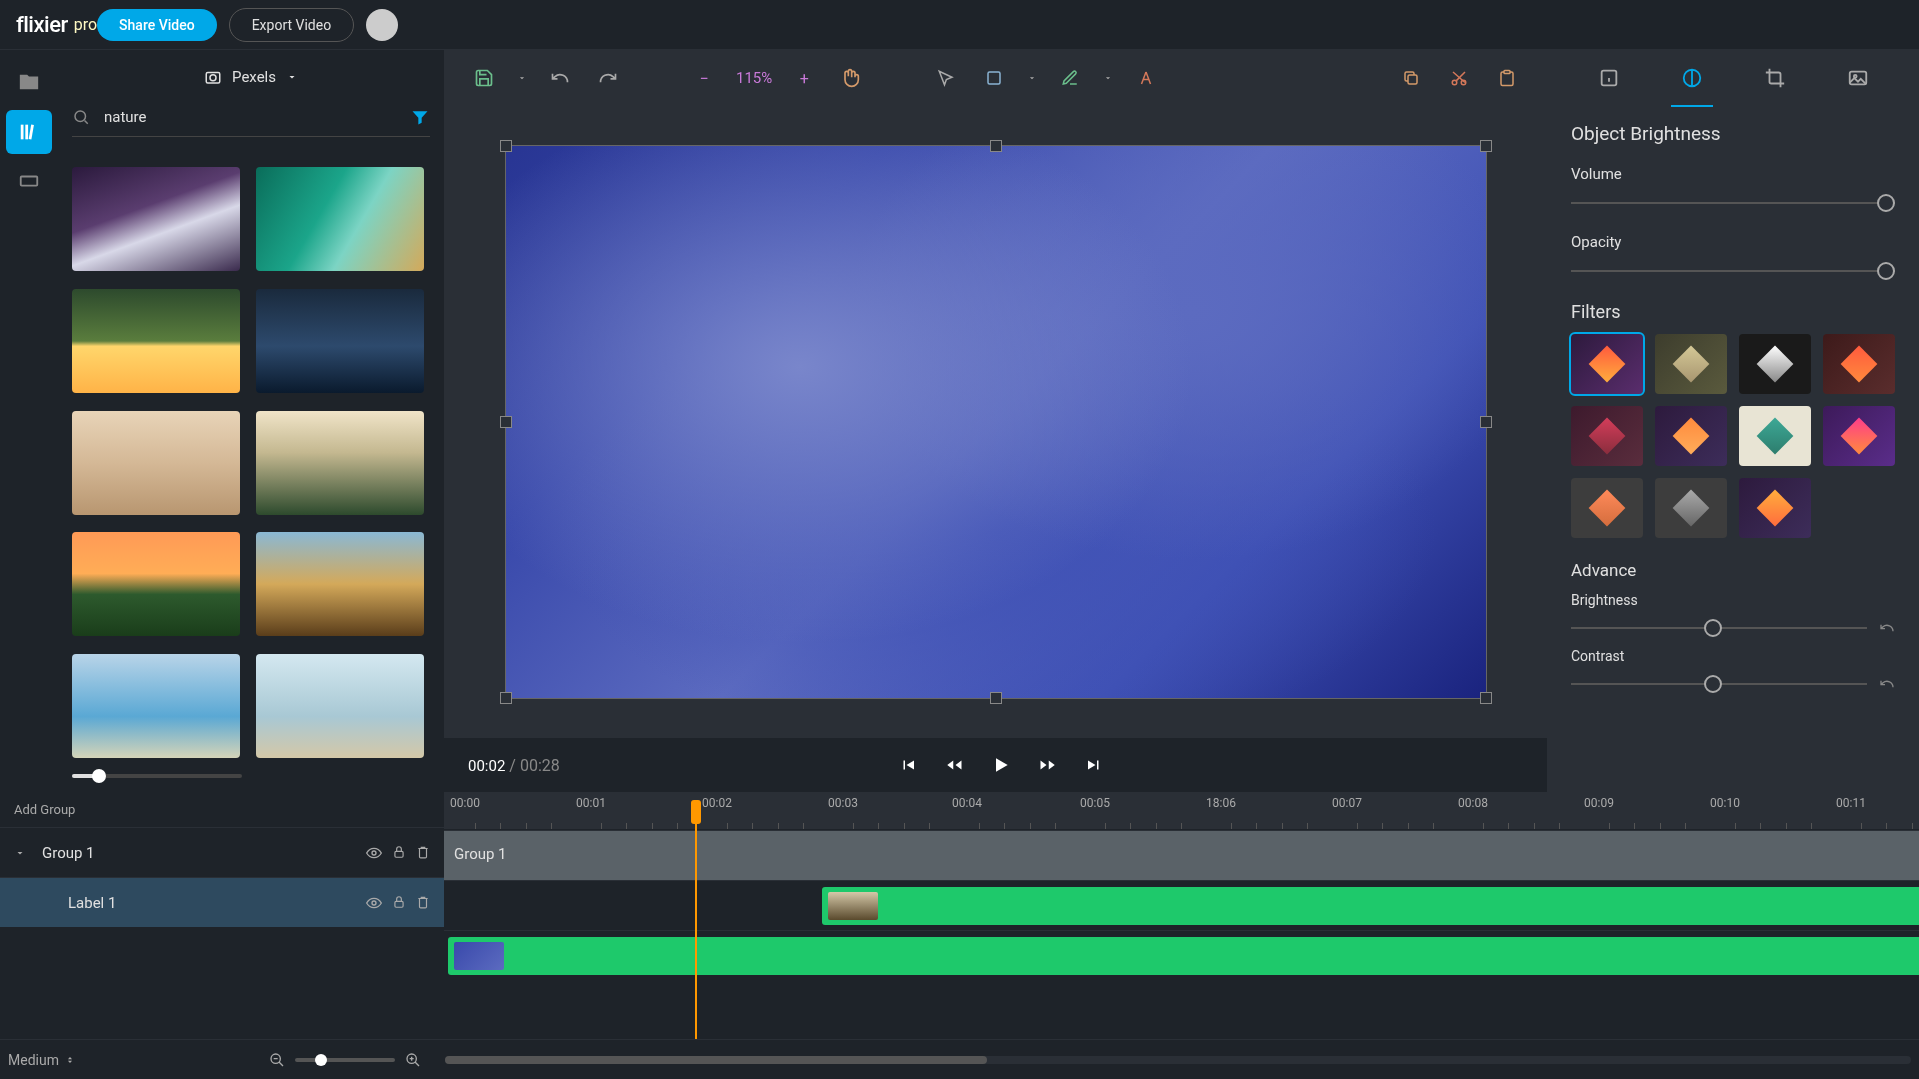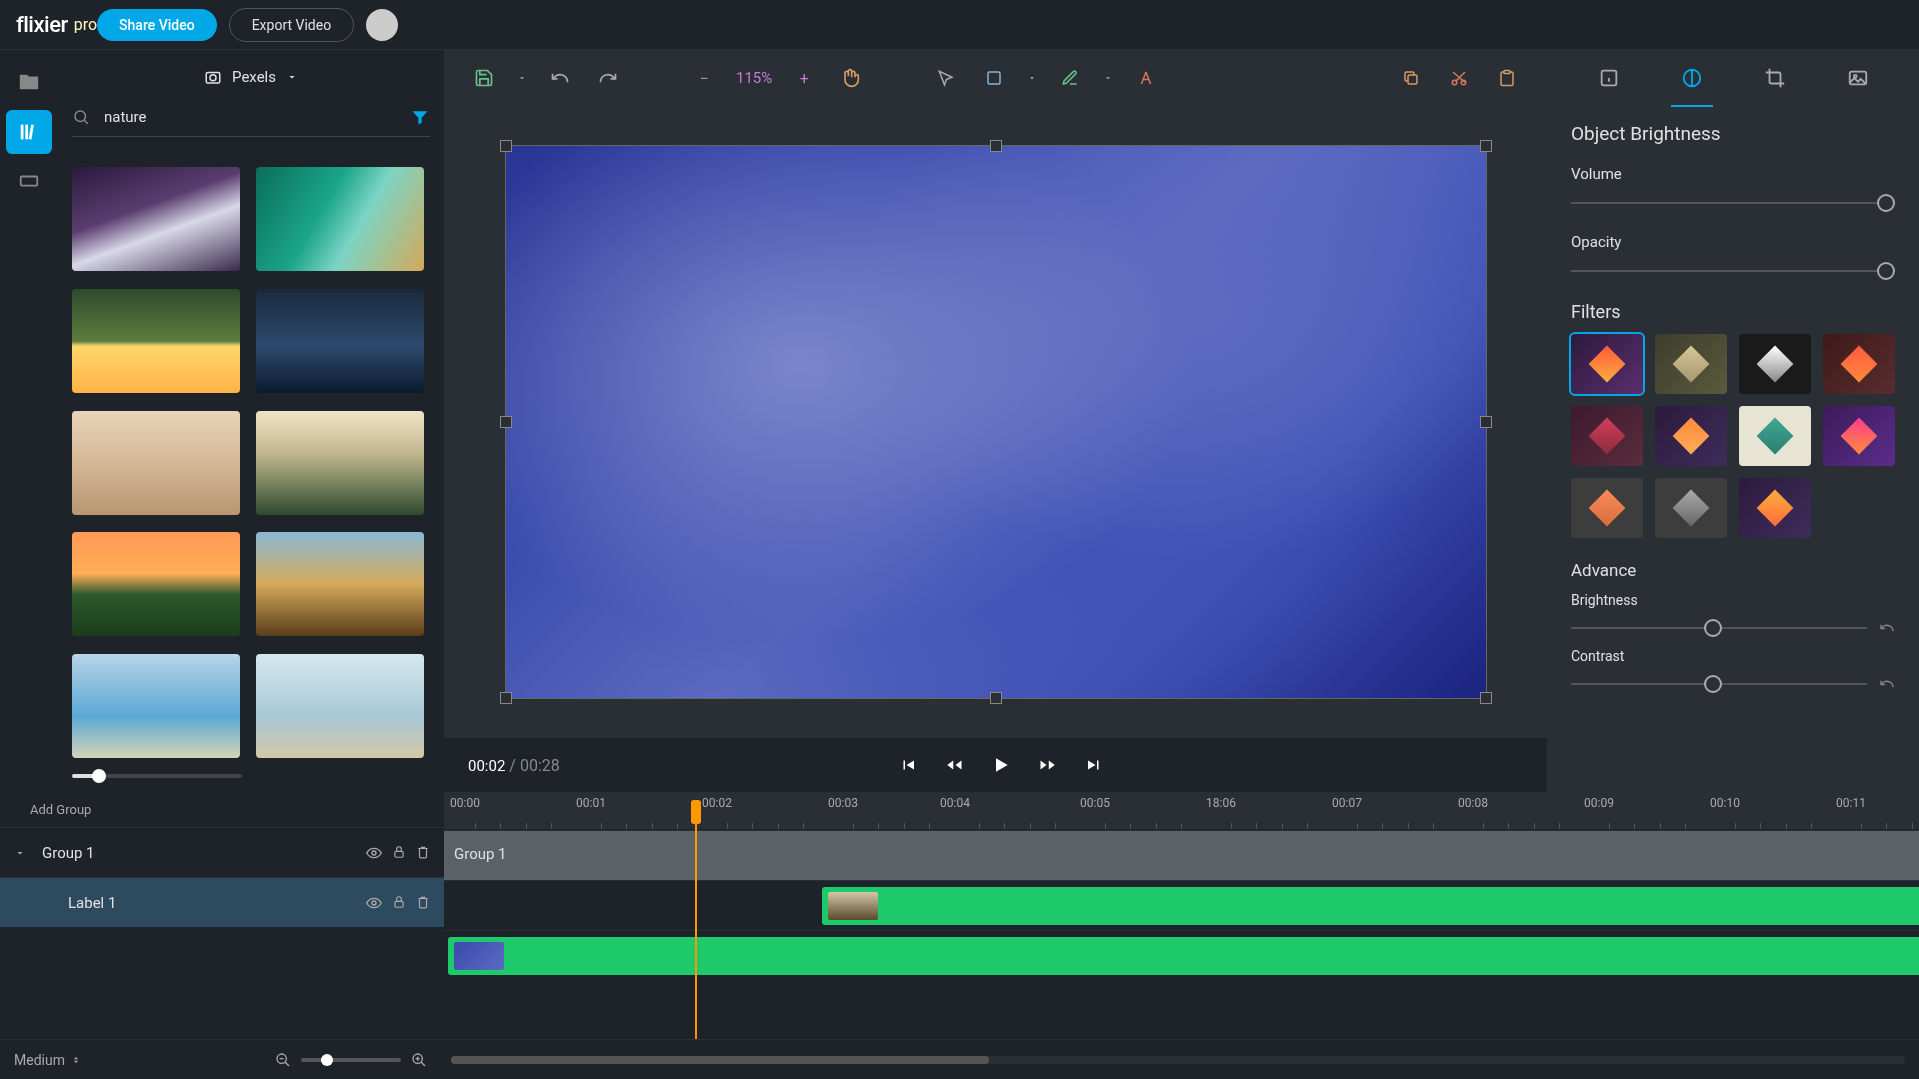--- a/index.html
+++ b/index.html
@@ -84,21 +84,21 @@
 .filter-thumb { width: 100%; aspect-ratio: 1.2; border-radius: 4px; cursor: pointer; display: flex; align-items: center; justify-content: center; }
 .filter-thumb.selected { outline: 2px solid #00a8e8; }
 .adv-row { display: flex; align-items: center; gap: 12px; margin-bottom: 8px; }
 .adv-row .slider-track { flex: 1; }
 .reset-icon { color: #888; cursor: pointer; }
 
 
 .timeline { height: 287px; background: #1e2329; display: flex; flex-direction: column; }
 .timeline-body { flex: 1; display: flex; }
 .track-labels { width: 444px; background: #1e2329; }
-.add-group { font-size: 13px; color: #aaa; padding: 10px 14px; cursor: pointer; margin-left: 16px; }
+.add-group { font-size: 13px; color: #aaa; padding: 10px 14px; cursor: pointer; }
 .track-label-row { height: 50px; display: flex; align-items: center; padding: 0 14px; gap: 10px; border-top: 1px solid #2a2f36; }
 .track-label-row.selected { background: #2e4a5f; }
 .track-chevron { color: #aaa; cursor: pointer; width: 18px; }
 .track-name { flex: 1; font-size: 15px; color: #e0e0e0; }
 .track-name.indent { padding-left: 26px; }
 .track-icons { display: flex; gap: 10px; color: #aaa; }
 .track-icons span { cursor: pointer; }
 
 .track-area { flex: 1; position: relative; background: #1e2329; }
 .ruler { height: 38px; background: #2a2f36; position: relative; font-size: 12px; color: #aaa; border-bottom: 1px solid #1e2329;}
@@ -106,21 +106,21 @@
 .ruler-sub { position: absolute; bottom: 0; width: 1px; height: 6px; background: #555; }
 .track-row { height: 50px; position: relative; border-top: 1px solid #2a2f36; }
 .track-row.group { background: #5a6268; }
 .clip { position: absolute; top: 6px; height: 38px; background: #1ec96b; border-radius: 3px; display: flex; align-items: center; padding: 0 6px; }
 .clip-thumb { width: 50px; height: 28px; border-radius: 2px; }
 .group-header-text { position: absolute; left: 10px; top: 14px; font-size: 15px; color: #e0e0e0; }
 .playhead { position: absolute; top: 0; bottom: 0; width: 0; }
 .playhead-line { position: absolute; top: 0; bottom: 0; width: 2px; background: #ff9800; left: -1px; }
 .playhead-handle { position: absolute; top: 8px; left: -5px; width: 10px; height: 24px; background: #ff9800; border-radius: 3px; }
 
-.timeline-footer { height: 40px; display: flex; align-items: center; padding: 0 14px; gap: 14px; background: #1e2329; border-top: 1px solid #2a2f36; }
+.timeline-footer { height: 40px; display: flex; align-items: center; padding: 0 8px; gap: 14px; background: #1e2329; border-top: 1px solid #2a2f36; }
 .quality-label { font-size: 14px; color: #aaa; cursor: pointer; display: flex; align-items: center; gap: 6px; }
 .zoom-controls { display: flex; align-items: center; gap: 10px; margin-left: 180px; }
 .zoom-slider { width: 100px; height: 4px; background: #555; position: relative; border-radius: 2px; }
 .zoom-slider-handle { width: 12px; height: 12px; background: #fff; border-radius: 50%; position: absolute; top: -4px; left: 20px; }
 .tl-scrollbar { flex: 1; margin-left: 10px; }
 .tl-sb-track { height: 8px; background: #2a2f36; border-radius: 4px; position: relative; }
 .tl-sb-thumb { position: absolute; left: 0; width: 37%; height: 8px; background: #555; border-radius: 4px; }
 
 svg { display: block; }
 .diamond { width: 26px; height: 26px; transform: rotate(45deg); }
@@ -530,21 +530,21 @@
           <span class="ruler-tick" style="left: 258px;">00:02</span>
           <span class="ruler-sub" style="left: 283.2px;"></span>
           <span class="ruler-sub" style="left: 308.4px;"></span>
           <span class="ruler-sub" style="left: 333.6px;"></span>
           <span class="ruler-sub" style="left: 358.8px;"></span>
           <span class="ruler-tick" style="left: 384px;">00:03</span>
           <span class="ruler-sub" style="left: 409.2px;"></span>
           <span class="ruler-sub" style="left: 434.4px;"></span>
           <span class="ruler-sub" style="left: 459.6px;"></span>
           <span class="ruler-sub" style="left: 484.8px;"></span>
-          <span class="ruler-tick" style="left: 496px;">00:04</span>
+          <span class="ruler-tick" style="left: 508px;">00:04</span>
           <span class="ruler-sub" style="left: 535.2px;"></span>
           <span class="ruler-sub" style="left: 560.4px;"></span>
           <span class="ruler-sub" style="left: 585.6px;"></span>
           <span class="ruler-sub" style="left: 610.8px;"></span>
           <span class="ruler-tick" style="left: 636px;">00:05</span>
           <span class="ruler-sub" style="left: 661.2px;"></span>
           <span class="ruler-sub" style="left: 686.4px;"></span>
           <span class="ruler-sub" style="left: 711.6px;"></span>
           <span class="ruler-sub" style="left: 736.8px;"></span>
           <span class="ruler-tick" style="left: 762px;">18:06</span>

